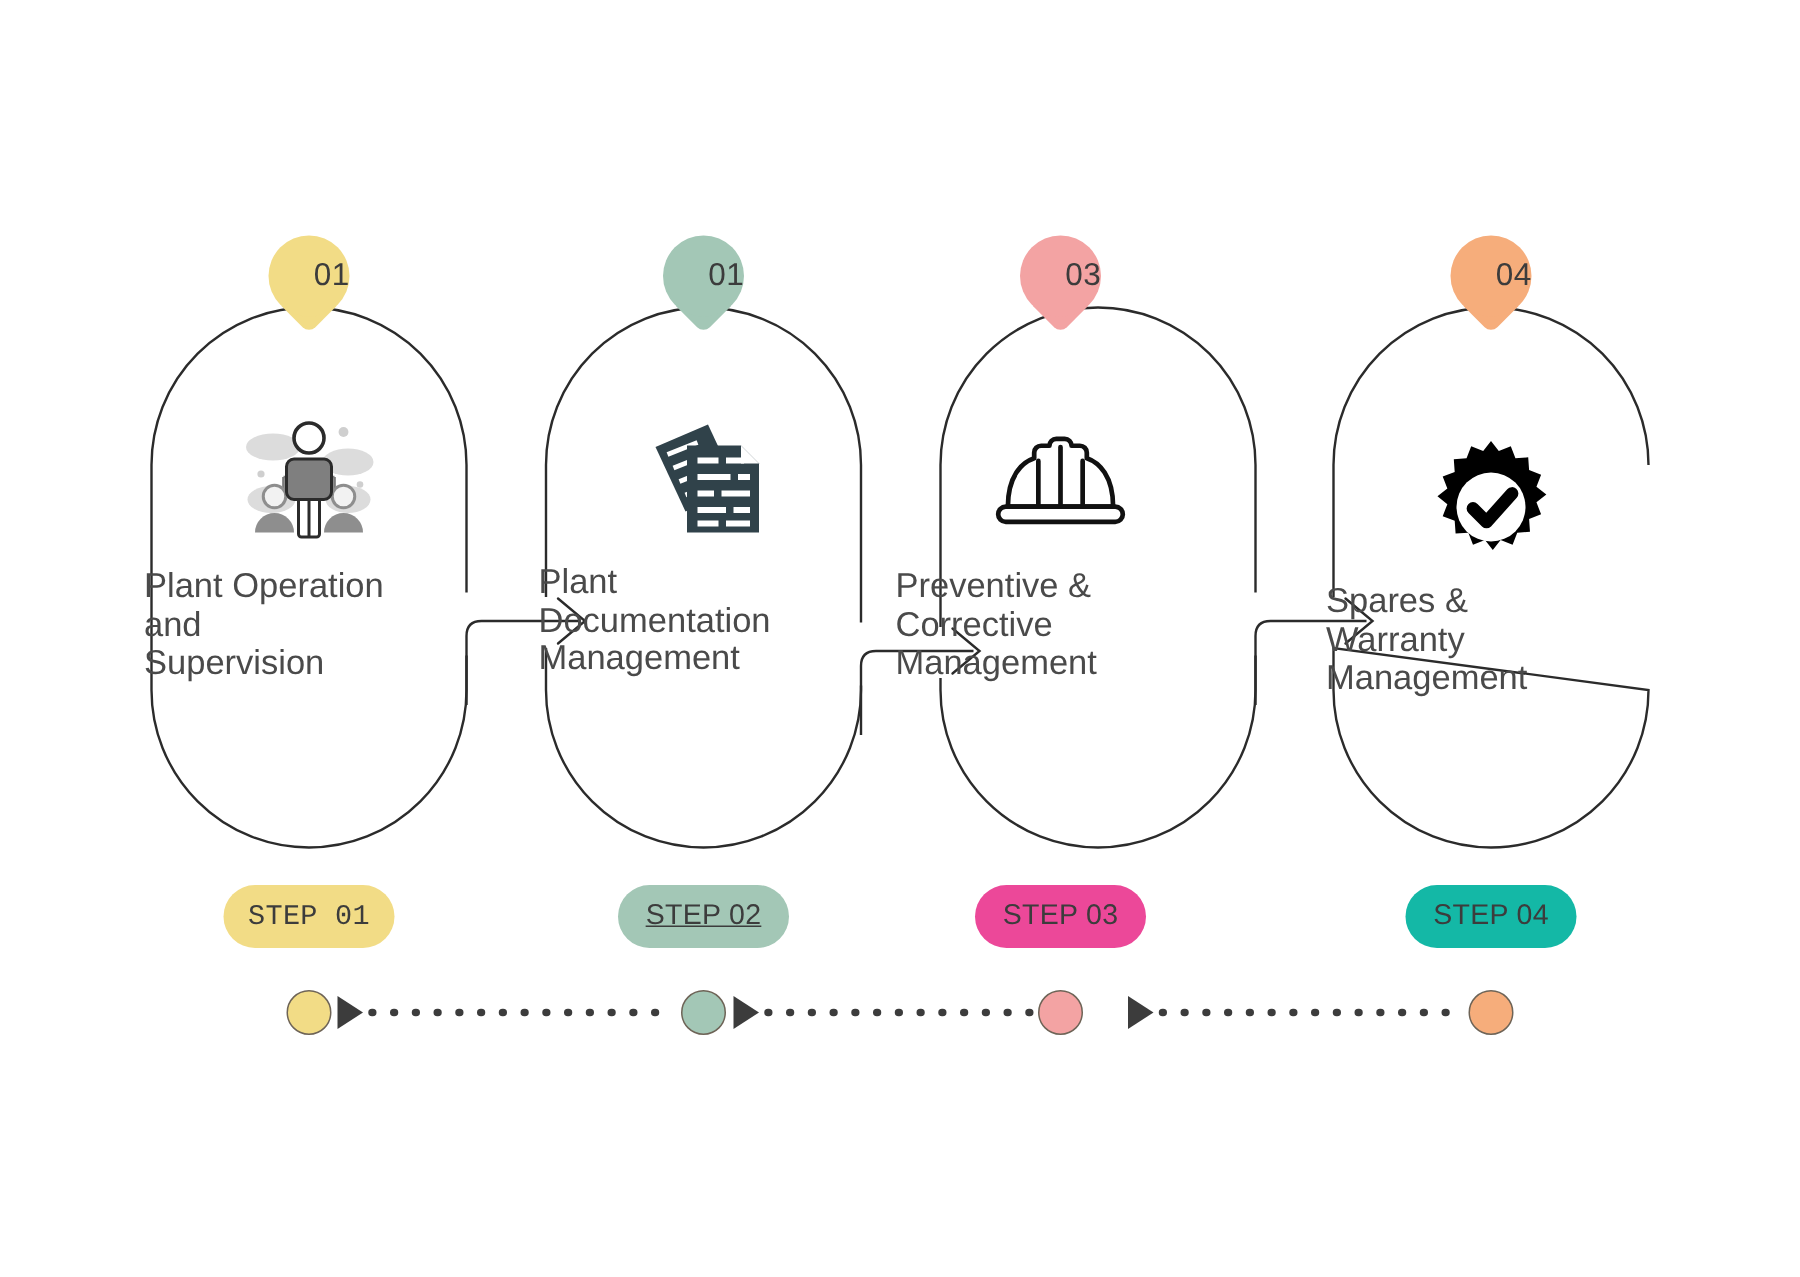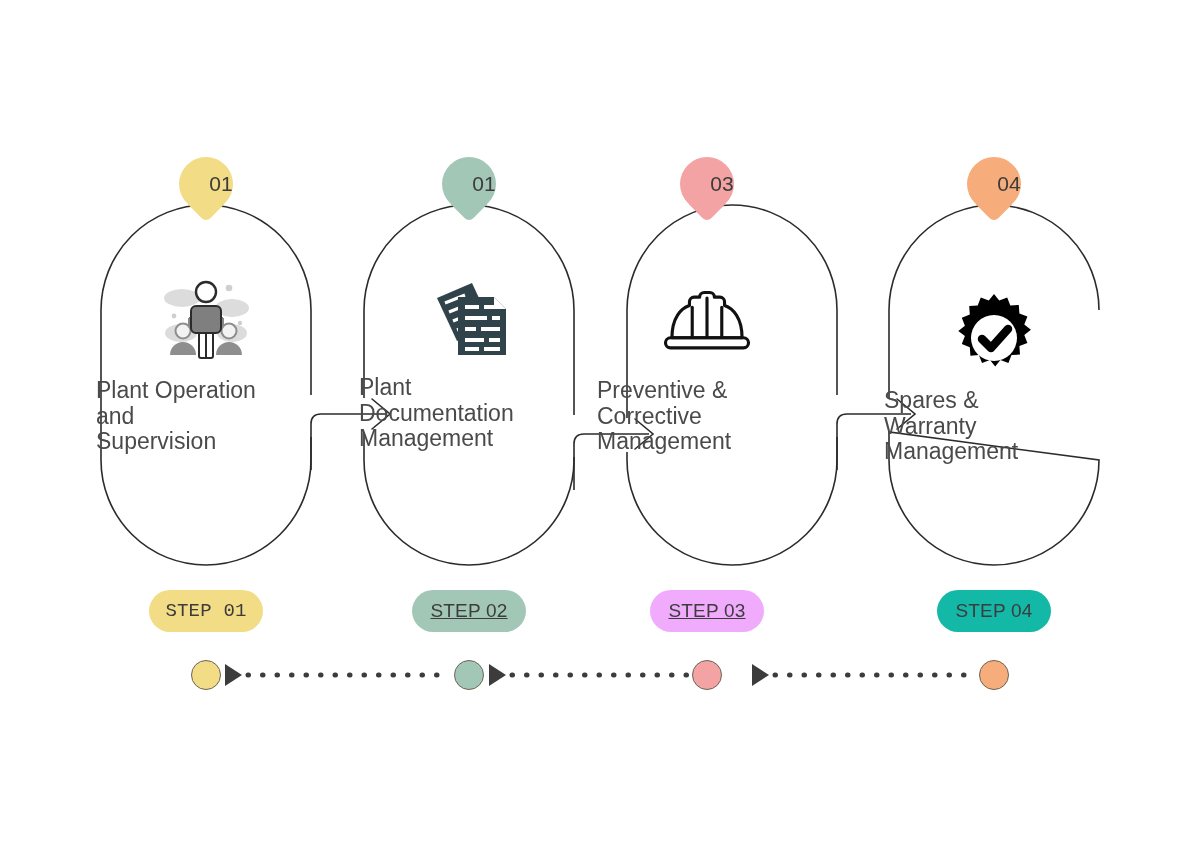--- a/index.html
+++ b/index.html
@@ -323,21 +323,21 @@
           <line x1="52" y1="9" x2="52" y2="50"></line>
           <line x1="68" y1="19" x2="68" y2="50"></line>
         </g>
       </svg>
     </div>
 
     <div class="step-title" style="top:378px;">Preventive &amp;
 Corrective
 Management</div>
 
-    <div class="step-badge" style="background:#f0abfc;text-decoration:underline;">STEP 03</div>
+    <div class="step-badge" style="background:#ec4899;">STEP 03</div>
 
     <div class="timeline-dot" style="left:50%; margin-left:-15px; background:#f3a3a3;"></div>
   </div>
 
   <div class="step-col" style="left:879px;">
 
     <div class="pin">
       <div class="pin-tail" style="background:#f6ad7b;"></div>
       <div class="pin-shape" style="background:#f6ad7b;"></div>
       <div class="pin-num">04</div>

